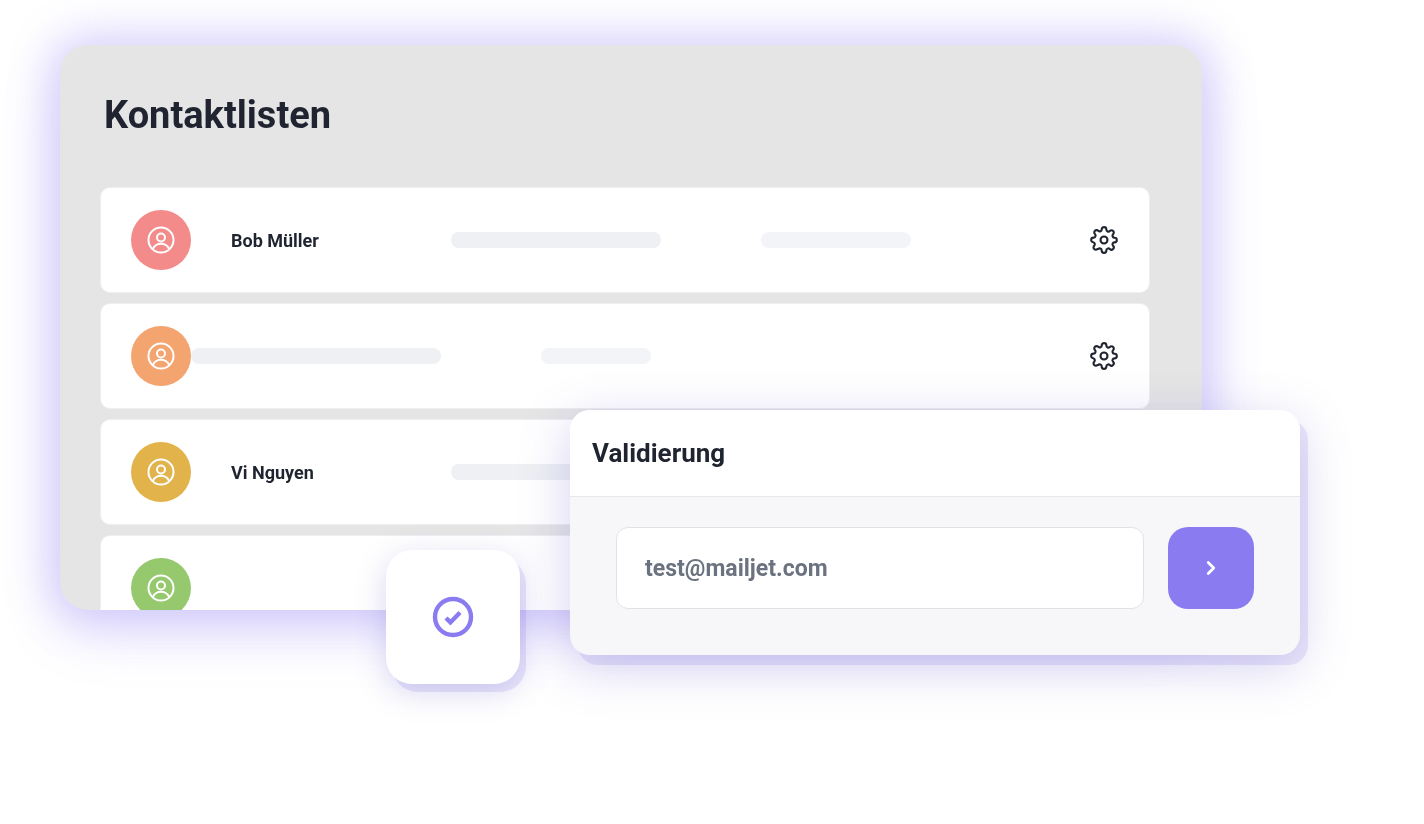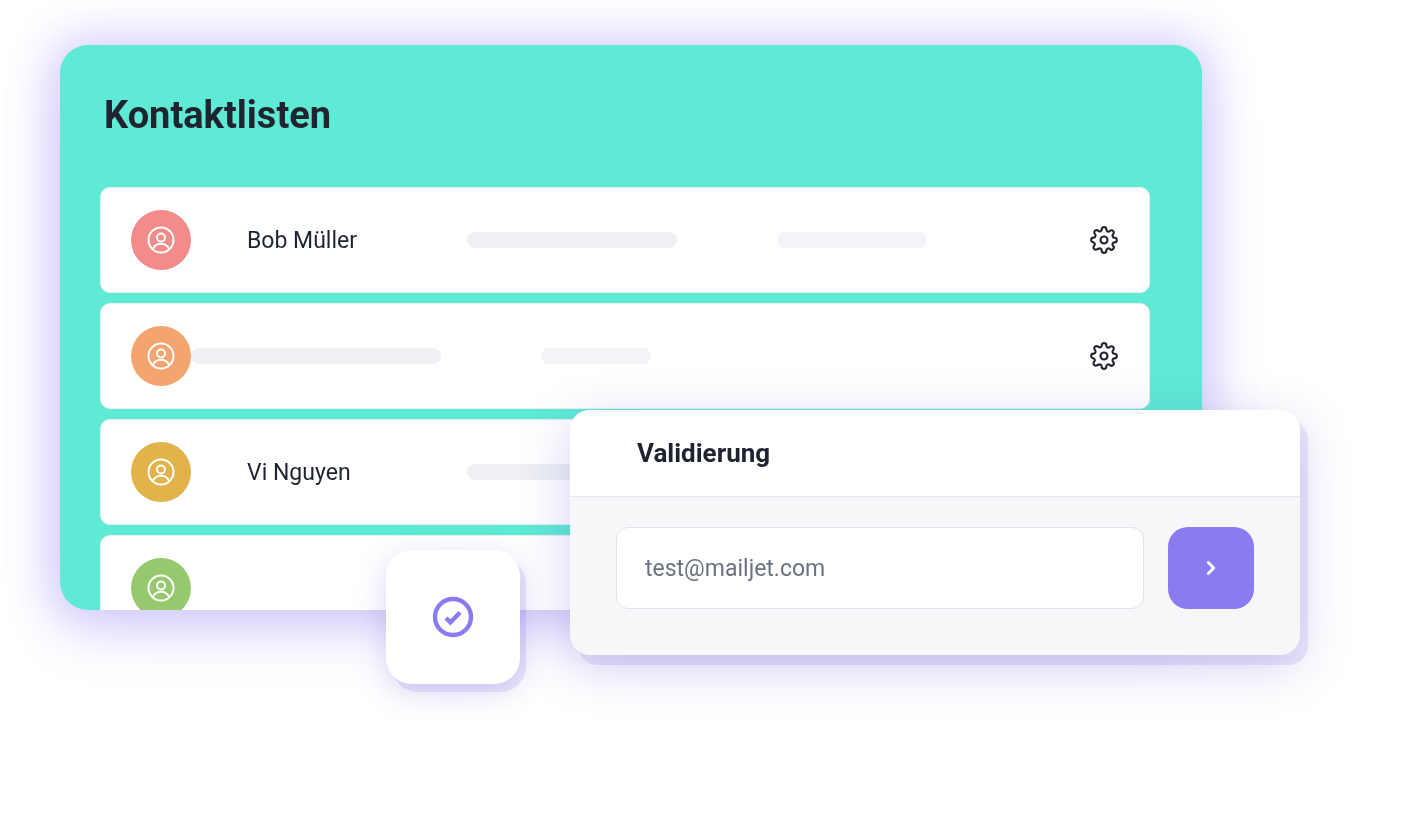--- a/index.html
+++ b/index.html
@@ -9,21 +9,21 @@
     width: 1424px;
     height: 824px;
     position: relative;
   }
   .main-card {
     position: absolute;
     left: 60px;
     top: 45px;
     width: 1142px;
     height: 565px;
-    background: #5eead4;
+    background: #e5e5e5;
     border-radius: 28px;
     box-shadow: 0 0 40px 12px rgba(130,110,245,0.25), 0 20px 60px rgba(130,110,245,0.2);
     overflow: hidden;
     padding: 48px 52px 0 40px;
   }
   .page-title {
     font-size: 38px;
     font-weight: 700;
     color: #1f2430;
     margin-bottom: 50px;
@@ -45,24 +45,24 @@
     height: 60px;
     border-radius: 50%;
     flex-shrink: 0;
     display: flex;
     align-items: center;
     justify-content: center;
     color: #ffffff;
   }
   .avatar svg { width: 30px; height: 30px; }
   .contact-name {
-    font-size: 23px;
-    font-weight: 400;
-    color: #1f2430;
-    margin-left: 56px;
+    font-size: 18px;
+    font-weight: 700;
+    color: #1f2430;
+    margin-left: 40px;
     width: 220px;
     flex-shrink: 0;
   }
   .skeleton-group {
     display: flex;
     gap: 100px;
     align-items: center;
   }
   .skeleton {
     height: 16px;
@@ -107,40 +107,41 @@
     top: 410px;
     width: 730px;
     background: #f7f7f9;
     border-radius: 20px;
     box-shadow: 0 12px 50px rgba(100,90,200,0.28), 8px 10px 0 rgba(120,100,230,0.14);
     overflow: hidden;
   }
   .popup-header {
     background: #ffffff;
     border-bottom: 1px solid #e5e7ec;
-    padding: 28px 67px;
+    padding: 28px 22px;
   }
   .popup-header-title {
     font-size: 26px;
     font-weight: 700;
     color: #1f2430;
   }
   .popup-body {
     padding: 30px 46px 46px 46px;
   }
   .popup-label {
     font-size: 28px;
     font-weight: 700;
     color: #1f2430;
     margin-bottom: 28px;
   }
   .input-row {
     display: flex;
     align-items: flex-start;
     gap: 24px;
+    font-weight: bold;
   }
   .email-input {
     flex: 1;
     height: 82px;
     border: 1px solid #e0e2e8;
     border-radius: 12px;
     background: #ffffff;
     padding: 0 28px;
     font-size: 23px;
     color: #6b7280;

